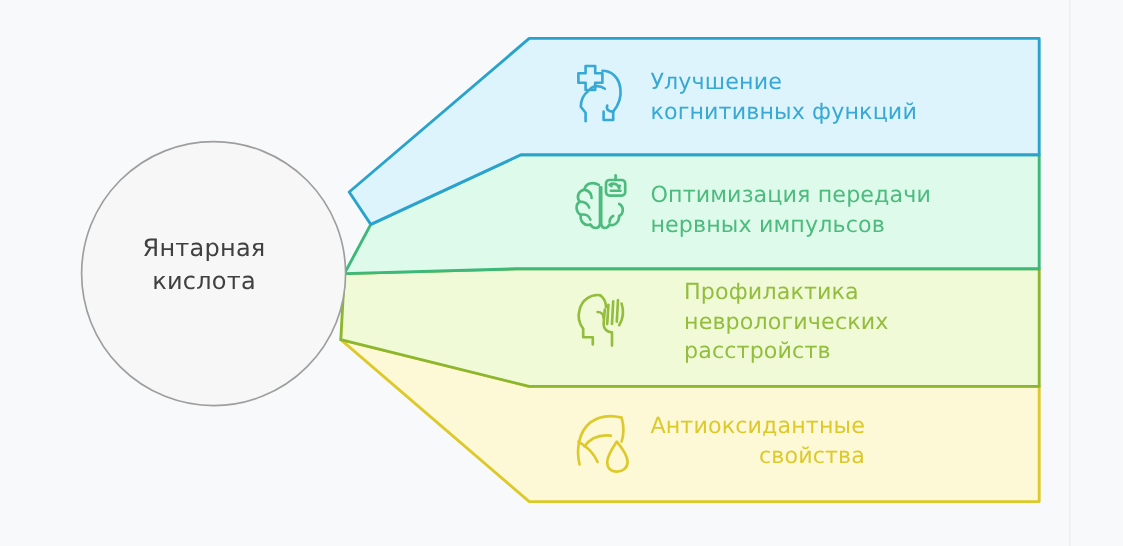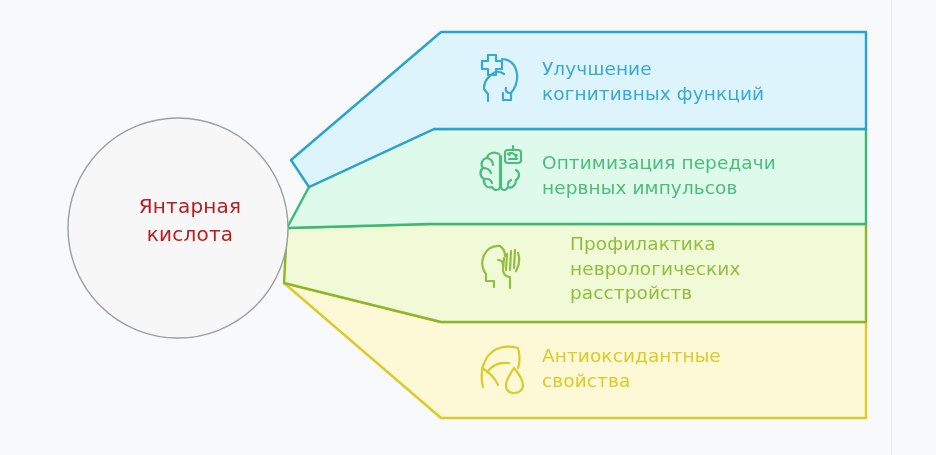--- a/index.html
+++ b/index.html
@@ -32,27 +32,26 @@
     line-height: 1.33;
     letter-spacing: 0.1px;
     white-space: pre-line;
   }
   .center-text {
     position: absolute;
     width: 204px;
     left: 68px;
     top: 192px;
     text-align: center;
-    color: #b91c1c;
+    color: #404040;
     font-size: 20px;
     line-height: 1.4;
     letter-spacing: 0.2px;
     white-space: pre-line;
     font-family: "DejaVu Sans", sans-serif;
-    padding-left: 20px;
   }
   .edge-line {
     position: absolute;
     top: 0;
     width: 1px;
     height: 455px;
     background: #ececec;
   }
 </style>
 </head>
@@ -129,18 +128,18 @@
   <div class="panel-text" style="left:542px; top:151px; color:#4cbb7d;">Оптимизация передачи
 нервных импульсов</div>
 
   <div class="panel-text" style="left:542px; top:57px; color:#37a9d4;">Улучшение
 когнитивных функций</div>
 
   <div class="panel-text" style="left:570px; top:232px; color:#92bd3d;">Профилактика
 неврологических
 расстройств</div>
 
-  <div class="panel-text" style="left:542px; top:344px; color:#ddc92a;">Антиоксидантные
+  <div class="panel-text" style="left:542px; top:344px; color:#ddc92a;text-align:right;">Антиоксидантные
 свойства</div>
 
   <div class="edge-line" style="left:891px;"></div>
 
 </div>
 
 </body></html>

